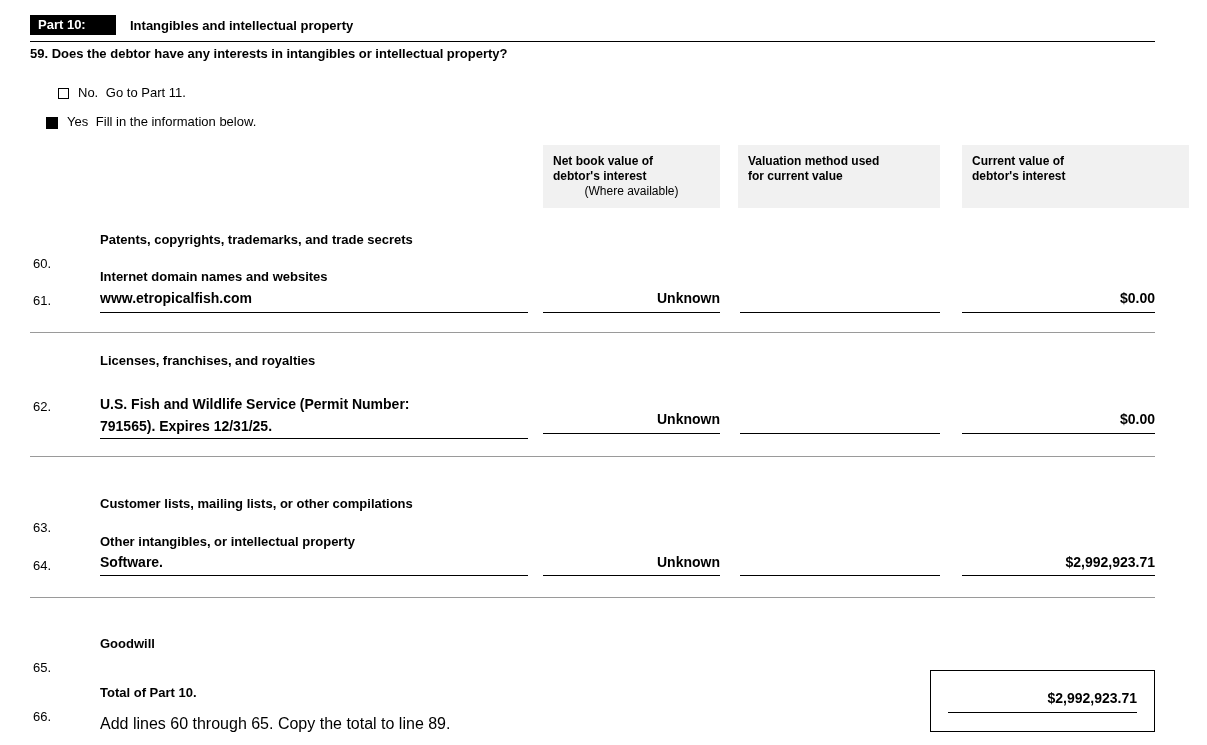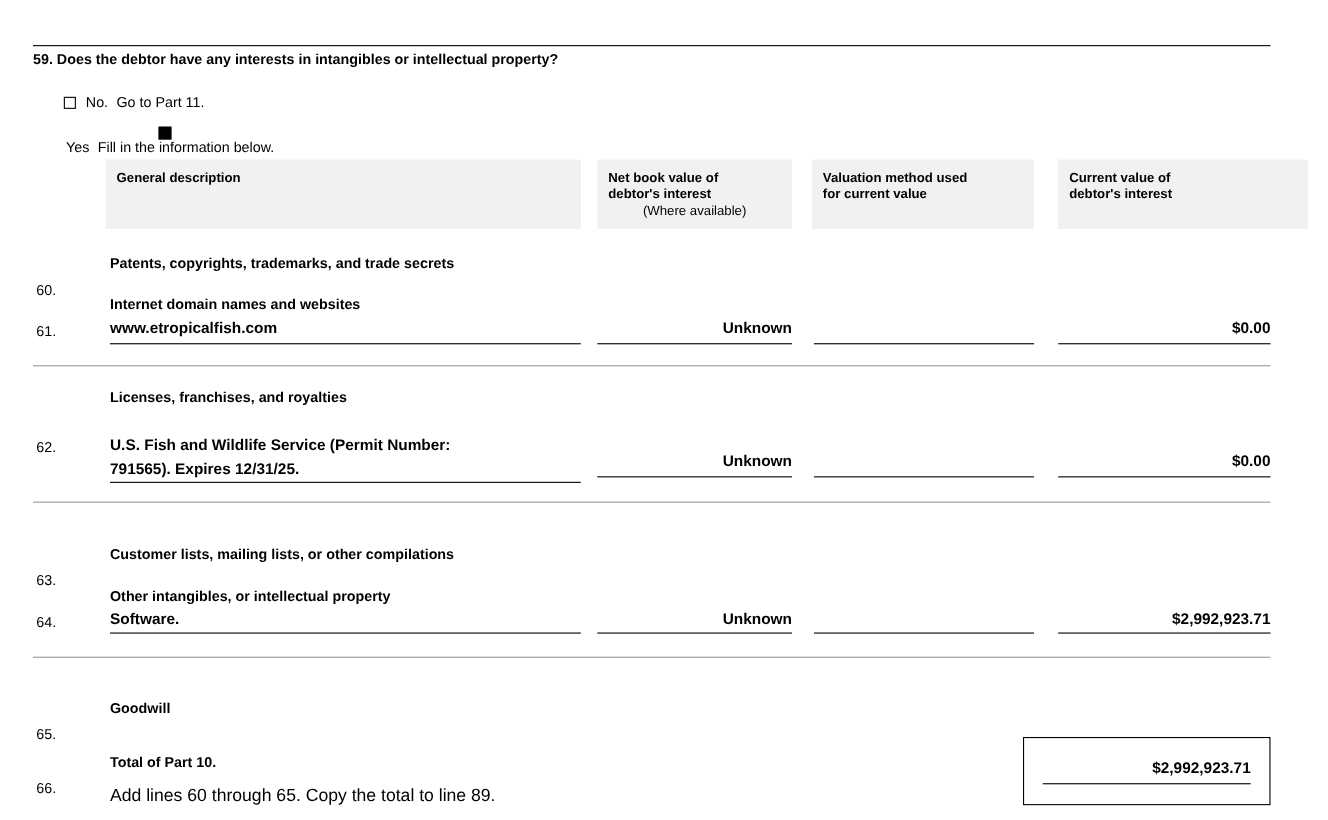--- a/index.html
+++ b/index.html
@@ -66,21 +66,21 @@
   .q59 .num { display: inline-block; }
 
   
   .opt {
     position: absolute;
     font-size: 13px;
     display: flex;
     align-items: center;
   }
   .opt-no { left: 58px; top: 85px; }
-  .opt-yes { left: 60px; top: 114px; flex-direction: column; }
+  .opt-yes { left: 46px; top: 114px; }
   .box-empty {
     display: inline-block;
     width: 11px;
     height: 11px;
     border: 1.6px solid #000;
     box-sizing: border-box;
     margin-right: 9px;
     position: relative;
     top: 1px;
   }
@@ -194,20 +194,24 @@
     left: 100px;
     font-size: 16px;
     font-weight: normal;
   }
 </style>
 </head>
 <body>
 
 <div class="page">
 
+  <div class="part-header">
+    <div class="part-tag">Part 10:</div>
+    <div class="part-title">Intangibles and intellectual property</div>
+  </div>
   <div class="hr-thick"></div>
 
   <div class="q59">
     <span class="num">59.</span>
     <span>Does the debtor have any interests in intangibles or intellectual property?</span>
   </div>
 
   <div class="opt opt-no">
     <span class="box-empty"></span>
     <span class="opt-label">
@@ -216,23 +220,20 @@
     </span>
   </div>
   <div class="opt opt-yes">
     <span class="box-filled"></span>
     <span class="opt-label">
       <span class="lead">Yes</span>
       <span>Fill in the information below.</span>
     </span>
   </div>
 
-  <div class="colhead ch-desc">
-    <span>General description</span>
-  </div>
   <div class="colhead ch-net">
     <div>Net book value of</div>
     <div>debtor's interest</div>
     <div class="sub-normal">(Where available)</div>
   </div>
   <div class="colhead ch-val">
     <div>Valuation method used</div>
     <div>for current value</div>
   </div>
   <div class="colhead ch-cur">

